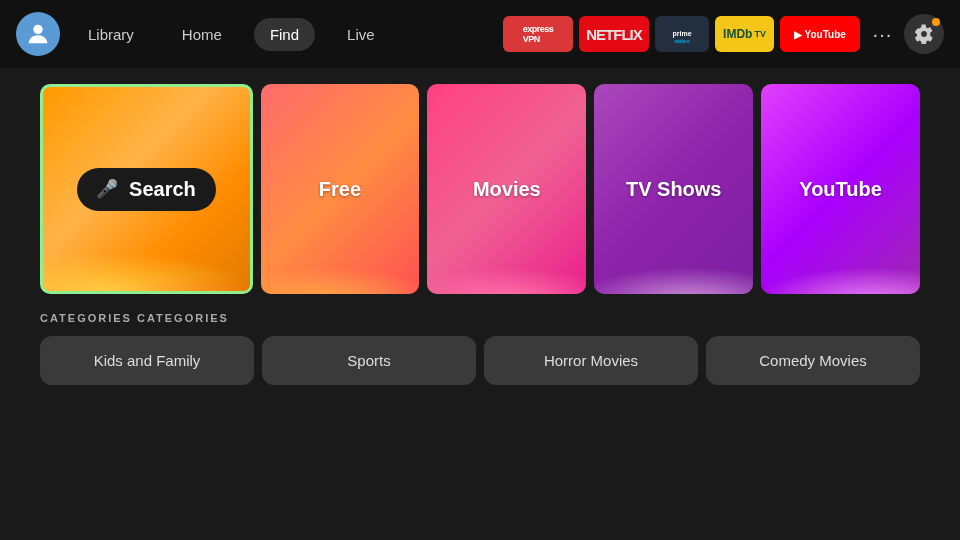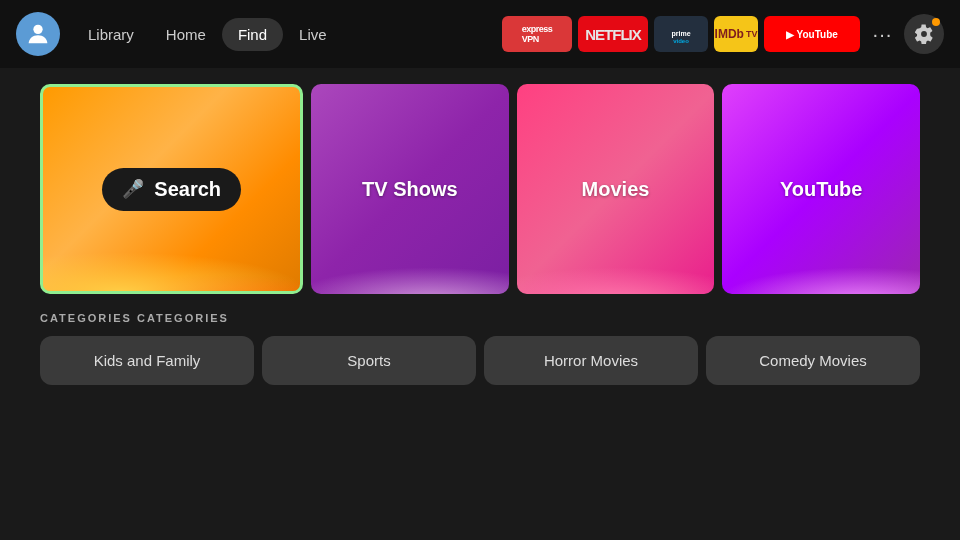--- a/index.html
+++ b/index.html
@@ -27,21 +27,21 @@
       border-radius: 50%;
       background: #5b9bd5;
       display: flex;
       align-items: center;
       justify-content: center;
       flex-shrink: 0;
     }
     .avatar svg { width: 28px; height: 28px; }
     .nav-links {
       display: flex;
-      gap: 0;
+      gap: 16px;
       margin-left: 4px;
     }
     .nav-link {
       padding: 8px 16px;
       border-radius: 20px;
       font-size: 15px;
       cursor: pointer;
       color: #ccc;
     }
     .nav-link.active {
@@ -61,22 +61,22 @@
       align-items: center;
       justify-content: center;
       font-size: 11px;
       font-weight: bold;
       cursor: pointer;
       overflow: hidden;
       flex-shrink: 0;
     }
     .app-expressvpn { background: #da3738; color: white; padding: 4px 10px; width: 70px; }
     .app-netflix { background: #e50914; color: #e5e5e5; padding: 0 10px; width: 70px; font-size: 14px; }
-    .app-imdb { background: #f5c518; color: #7f1d1d; width: 44px; font-size: 13px; }
-    .app-youtube { background: #ff0000; color: white; width: 96px; font-size: 12px; }
+    .app-imdb { background: #f5c518; color: #14532d; width: 59px; font-size: 13px; }
+    .app-youtube { background: #ff0000; color: white; width: 80px; font-size: 12px; }
     .more-btn {
       color: #ccc;
       cursor: pointer;
       font-size: 20px;
       padding: 0 6px;
     }
     .settings-btn {
       width: 40px;
       height: 40px;
       border-radius: 50%;
@@ -302,29 +302,33 @@
   <div class="feature-tiles">
 
     <div class="tile tile-search">
       <div class="wave"></div>
       <div class="search-pill">
         <span class="mic-icon">🎤</span>
         <span>Search</span>
       </div>
     </div>
 
+    <div class="tile tile-free">
+      <div class="wave"></div>
+      <span class="tile-label">Free</span>
+    </div>
+
+    <div class="tile tile-movies">
+      <div class="wave"></div>
+      <span class="tile-label">Movies</span>
+    </div>
 
     <div class="tile tile-tvshows">
       <div class="wave"></div>
       <span class="tile-label">TV Shows</span>
-    </div>
-
-    <div class="tile tile-movies">
-      <div class="wave"></div>
-      <span class="tile-label">Movies</span>
     </div>
 
     <div class="tile tile-appstore">
       <div class="wave"></div>
       <span class="tile-label">YouTube</span>
     </div>
 
   </div>
 
   <div class="categories-section">

